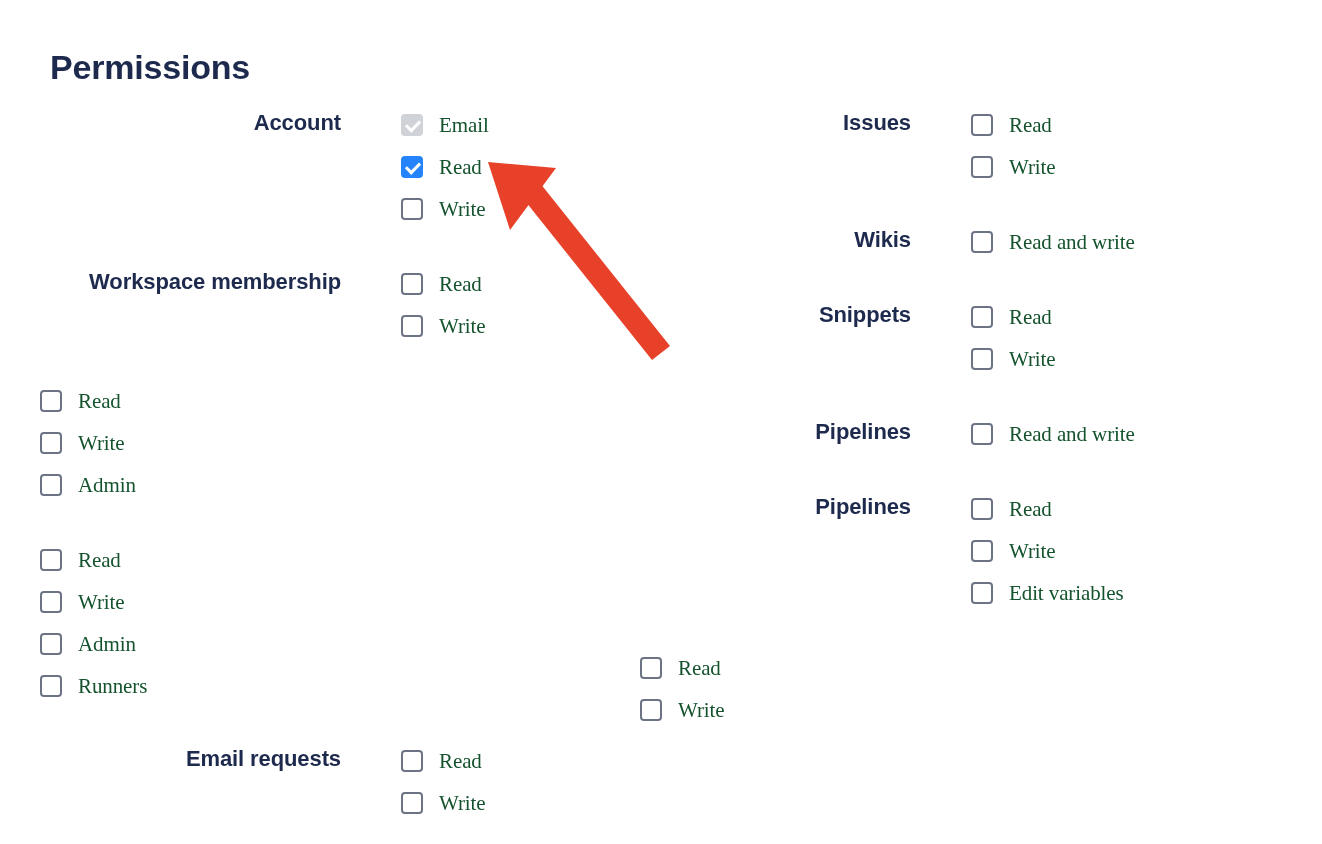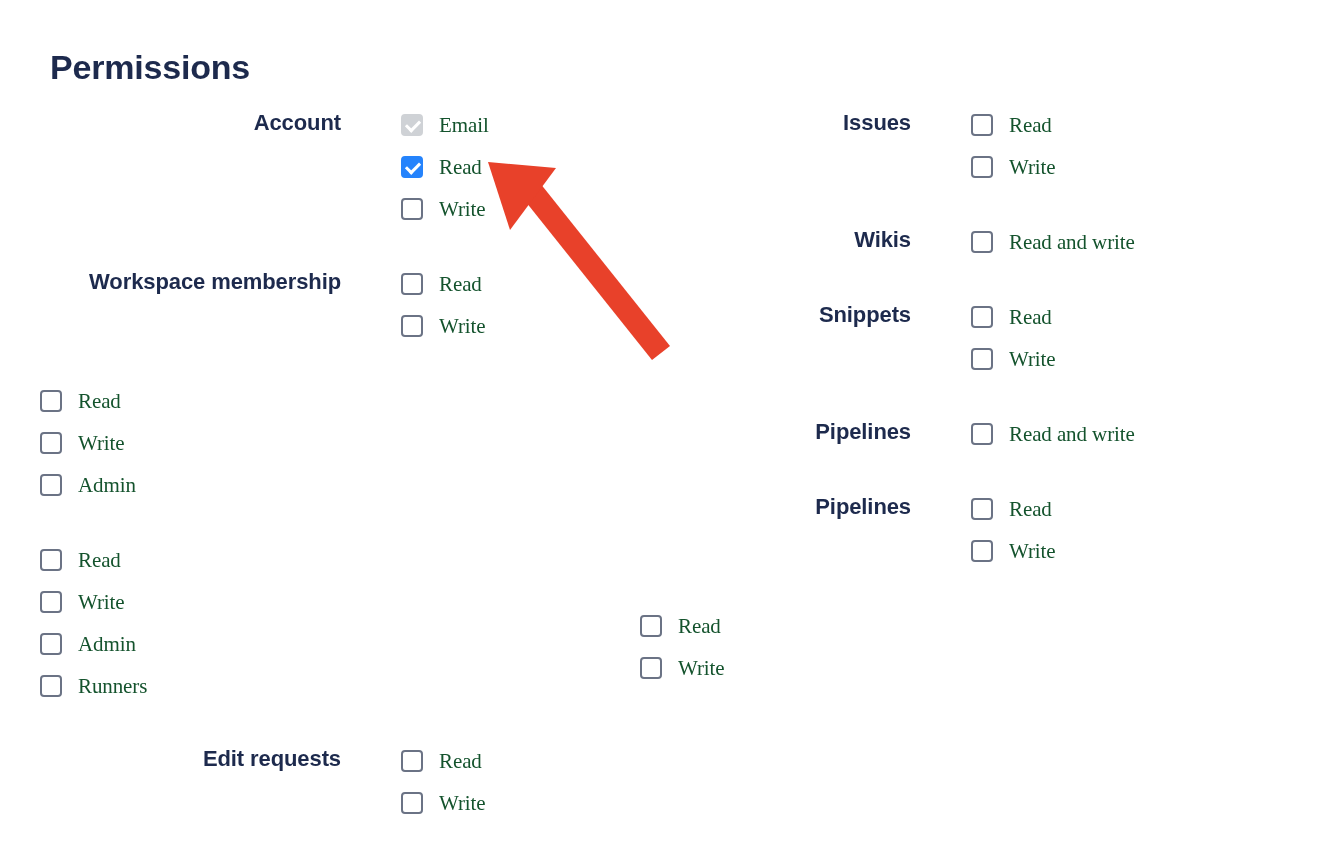--- a/index.html
+++ b/index.html
@@ -215,21 +215,21 @@
             <span class="cb" role="checkbox" aria-checked="false"></span>
             <span class="opt-label">Admin</span>
           </label>
           <label class="opt-row">
             <span class="cb" role="checkbox" aria-checked="false"></span>
             <span class="opt-label">Runners</span>
           </label>
         </div>
       </div>
       <div class="perm-group">
-        <div class="group-label">Edit requests</div>
+        <div class="group-label">Email requests</div>
         <div class="group-options">
           <label class="opt-row">
             <span class="cb" role="checkbox" aria-checked="false"></span>
             <span class="opt-label">Read</span>
           </label>
           <label class="opt-row">
             <span class="cb" role="checkbox" aria-checked="false"></span>
             <span class="opt-label">Write</span>
           </label>
         </div>
@@ -284,20 +284,24 @@
       <div class="perm-group">
         <div class="group-label">Pipelines</div>
         <div class="group-options">
           <label class="opt-row">
             <span class="cb" role="checkbox" aria-checked="false"></span>
             <span class="opt-label">Read</span>
           </label>
           <label class="opt-row">
             <span class="cb" role="checkbox" aria-checked="false"></span>
             <span class="opt-label">Write</span>
+          </label>
+          <label class="opt-row">
+            <span class="cb" role="checkbox" aria-checked="false"></span>
+            <span class="opt-label">Edit variables</span>
           </label>
         </div>
       </div>
       <div class="perm-group">
         <div class="group-options">
           <label class="opt-row">
             <span class="cb" role="checkbox" aria-checked="false"></span>
             <span class="opt-label">Read</span>
           </label>
           <label class="opt-row">

